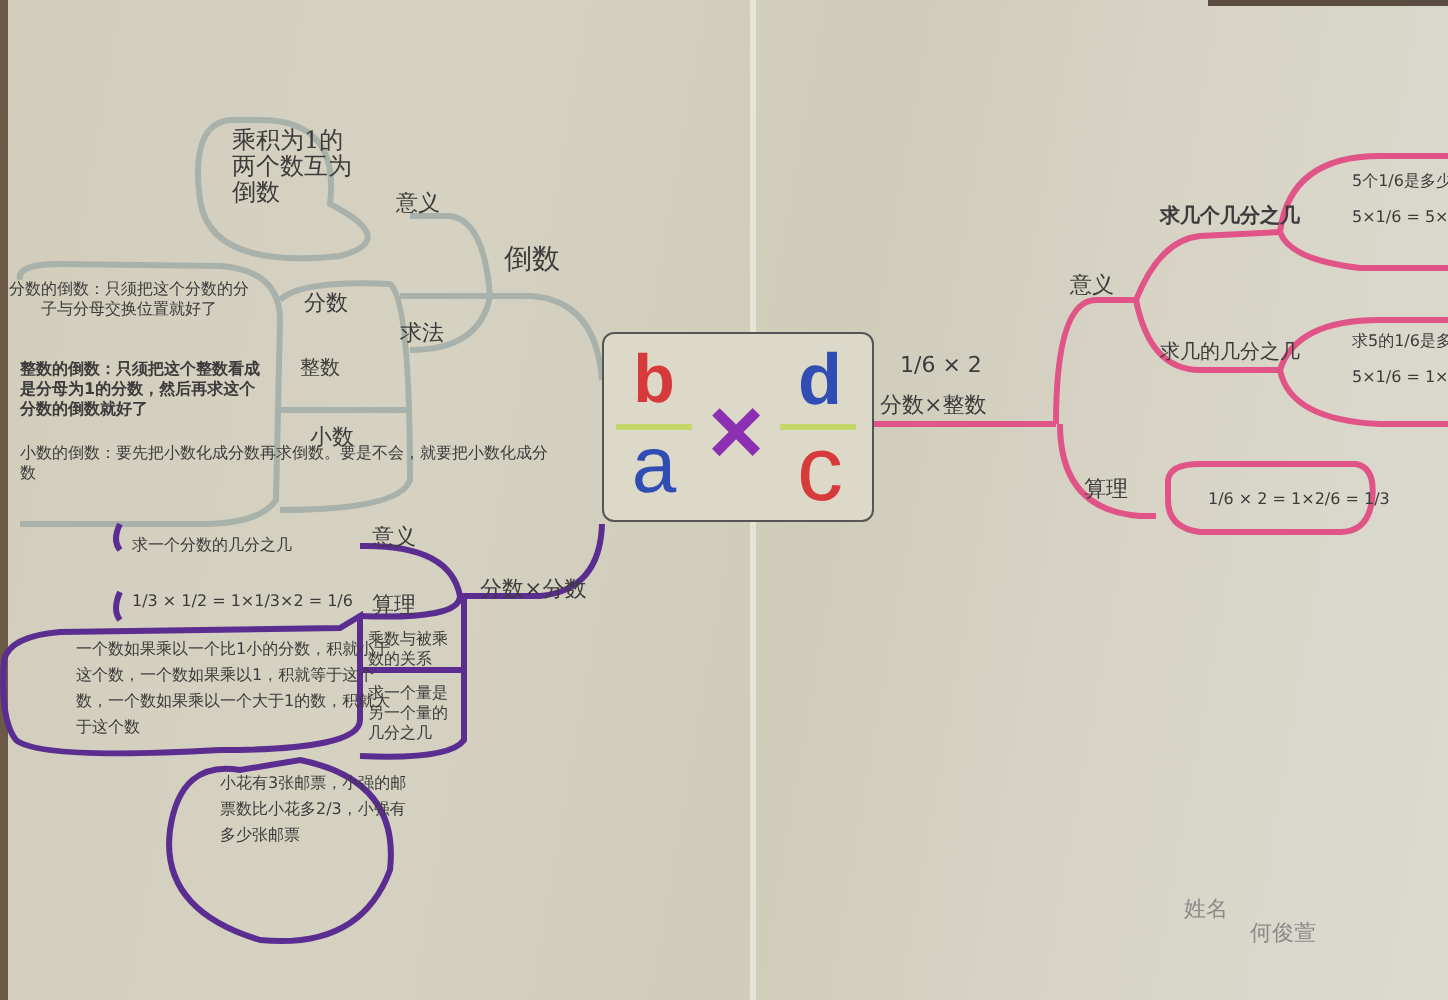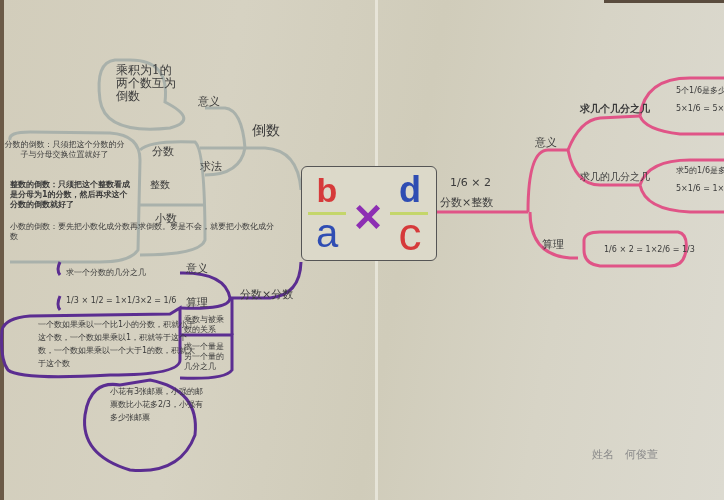--- a/index.html
+++ b/index.html
@@ -98,13 +98,13 @@
 <div class="t hand" style="left:580px;top:102px;font-size:10px;font-weight:bold;">求几个几分之几</div>
 <div class="t hand" style="left:580px;top:170px;font-size:10px;">求几的几分之几</div>
 <div class="t small" style="left:676px;top:86px;">5个1/6是多少</div>
 <div class="t small" style="left:676px;top:104px;">5×1/6 = 5×1/6</div>
 <div class="t small" style="left:676px;top:166px;">求5的1/6是多少</div>
 <div class="t small" style="left:676px;top:184px;">5×1/6 = 1×5/3×5</div>
 <div class="t hand" style="left:542px;top:238px;">算理</div>
 <div class="t small" style="left:592px;top:245px;margin-left:12px;">1/6 × 2 = 1×2/6 = 1/3</div>
 
 <div class="t hand" style="left:592px;top:448px;color:#8a8a8a;font-size:11px;">姓名</div>
-<div class="t hand" style="left:625px;top:448px;color:#8a8a8a;font-size:11px;text-align:center;">何俊萱</div>
+<div class="t hand" style="left:625px;top:460px;color:#8a8a8a;font-size:11px;text-align:center;">何俊萱</div>
 
 </body></html>

